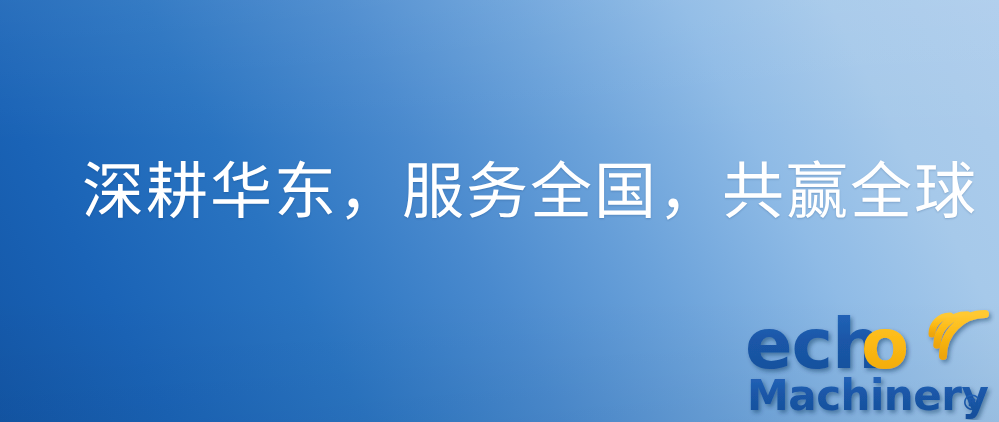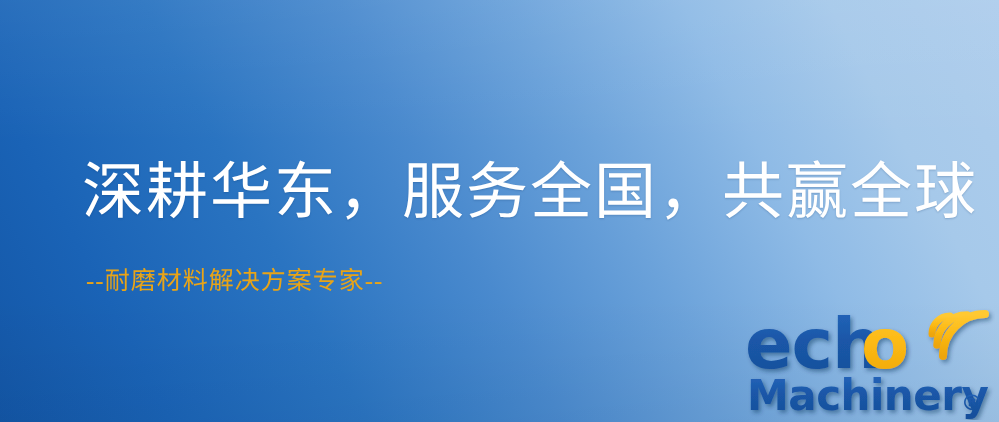--- a/index.html
+++ b/index.html
@@ -85,21 +85,20 @@
     height: 100%;
   }
 </style>
 </head>
 <body>
 
 <div class="banner">
 
   <div class="headline">深耕华东，服务全国，共赢全球</div>
 
-  <div class="subhead">--耐磨材料解决方案专家--</div>
 
   <div class="logo">
     <svg viewBox="0 0 256 128" xmlns="http://www.w3.org/2000/svg" aria-hidden="true">
       <defs>
         <filter id="dropsh" x="-25%" y="-25%" width="160%" height="160%">
           <feDropShadow dx="2.2" dy="2.6" stdDeviation="1.9" flood-color="#0d2d52" flood-opacity="0.45"></feDropShadow>
         </filter>
         <linearGradient id="blueGrad" x1="0" y1="0" x2="0" y2="1">
           <stop offset="0%" stop-color="#2567bd"></stop>
           <stop offset="45%" stop-color="#1a57a8"></stop>

